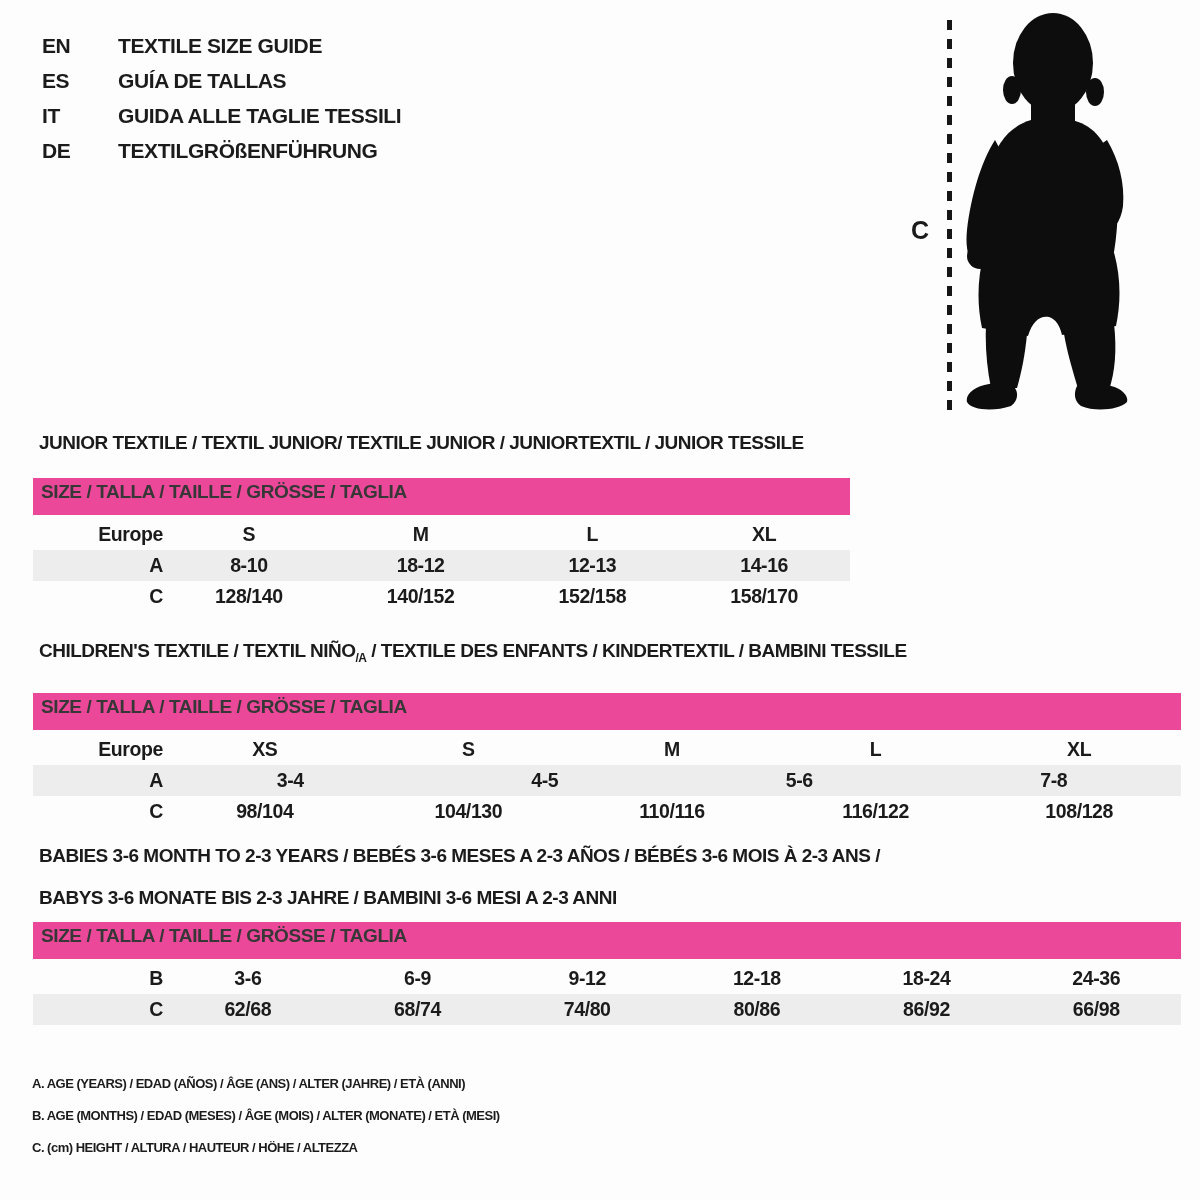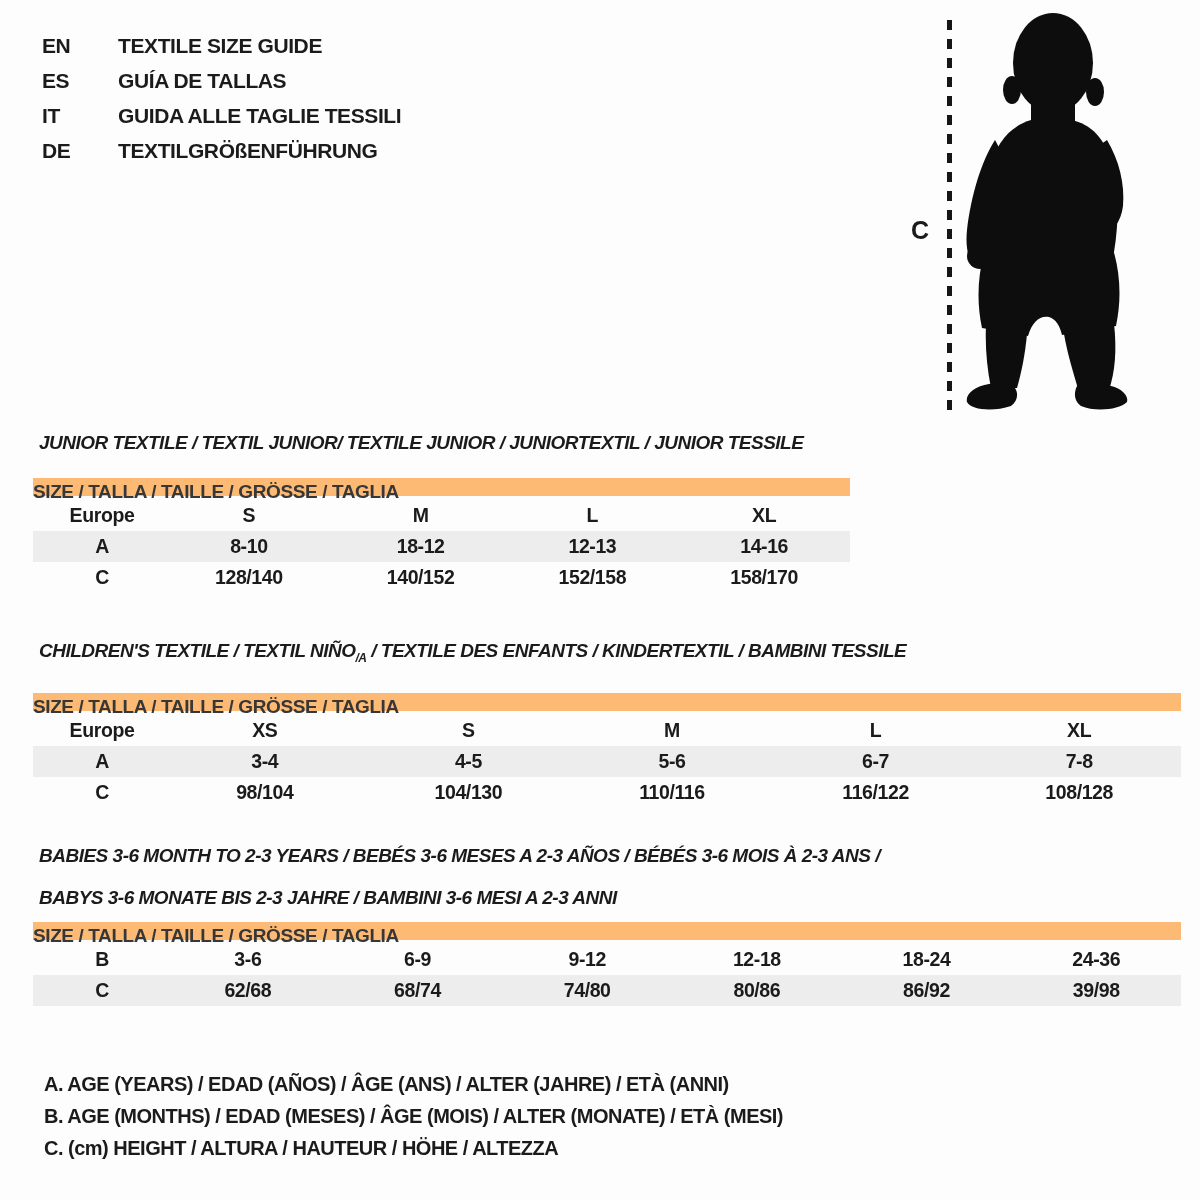--- a/index.html
+++ b/index.html
@@ -27,37 +27,37 @@
   }
   .figure-label { position: absolute; left: 8px; top: 208px; font-size: 25px; }
   .toddler-svg { position: absolute; left: 62px; top: 0; width: 180px; height: 412px; }
 
   
   .section { position: absolute; left: 33px; }
   #junior-section   { top: 432px; width: 817px; }
   #children-section { top: 640px; width: 1148px; }
   #babies-section   { top: 845px; width: 1148px; }
 
-  .section-title { font-size: 19px; margin: 0 0 0 6px; line-height: 22px; letter-spacing: -0.5px; white-space: nowrap; font-style: italic; }
+  .section-title { font-size: 19px; margin: 0 0 0 6px; line-height: 22px; letter-spacing: -0.5px; white-space: nowrap; }
   .section-title .sub { font-size: 12px; vertical-align: sub; }
   .size-bar {
-    background: #fdba74; color: #373737;
-    height: 18px; line-height: 27px;
-    font-size: 19px;
+    background: #ec4899; color: #373737;
+    height: 37px; line-height: 27px;
+    padding-left: 8px; font-size: 19px;
     margin-top: 24px;
   }
   #babies-section .size-bar { margin-top: 13px; }
   .ttable { margin-top: 4px; }
   .trow { display: flex; height: 31px; line-height: 31px; font-size: 19.5px; }
-  .trow .label { flex: 0 0 130px; padding-left: 8px; text-align: center; }
+  .trow .label { flex: 0 0 130px; padding-left: 8px; text-align: right; }
   .trow .cell { flex: 1; text-align: center; }
   .trow.shaded { background: #ededed; }
 
   
-  .legend { position: absolute; left: 44px; top: 1068px; font-size: 20px; line-height: 32px; letter-spacing: -0.5px; }
+  .legend { position: absolute; left: 32px; top: 1068px; font-size: 13px; line-height: 32px; letter-spacing: -0.5px; }
 </style>
 </head>
 <body>
 
 <div class="page">
 
   <div class="lang-block">
     <div class="lang-row">
       <span class="lang-code">EN</span>
       <span class="lang-title">TEXTILE SIZE GUIDE</span>
@@ -136,21 +136,20 @@
         <span class="cell">S</span>
         <span class="cell">M</span>
         <span class="cell">L</span>
         <span class="cell">XL</span>
       </div>
       <div class="trow shaded">
         <span class="label">A</span>
         <span class="cell">3-4</span>
         <span class="cell">4-5</span>
         <span class="cell">5-6</span>
-        <span class="cell">6-7</span>
         <span class="cell">7-8</span>
       </div>
       <div class="trow">
         <span class="label">C</span>
         <span class="cell">98/104</span>
         <span class="cell">104/130</span>
         <span class="cell">110/116</span>
         <span class="cell">116/122</span>
         <span class="cell">108/128</span>
       </div>
@@ -171,21 +170,21 @@
         <span class="cell">18-24</span>
         <span class="cell">24-36</span>
       </div>
       <div class="trow shaded">
         <span class="label">C</span>
         <span class="cell">62/68</span>
         <span class="cell">68/74</span>
         <span class="cell">74/80</span>
         <span class="cell">80/86</span>
         <span class="cell">86/92</span>
-        <span class="cell">39/98</span>
+        <span class="cell">66/98</span>
       </div>
     </div>
   </div>
 
   <div class="legend">
     <div>A. AGE (YEARS) / EDAD (AÑOS) / ÂGE (ANS) / ALTER (JAHRE) / ETÀ (ANNI)</div>
     <div>B. AGE (MONTHS) / EDAD (MESES) / ÂGE (MOIS) / ALTER (MONATE) / ETÀ (MESI)</div>
     <div>C. (cm) HEIGHT / ALTURA / HAUTEUR / HÖHE / ALTEZZA</div>
   </div>
 

